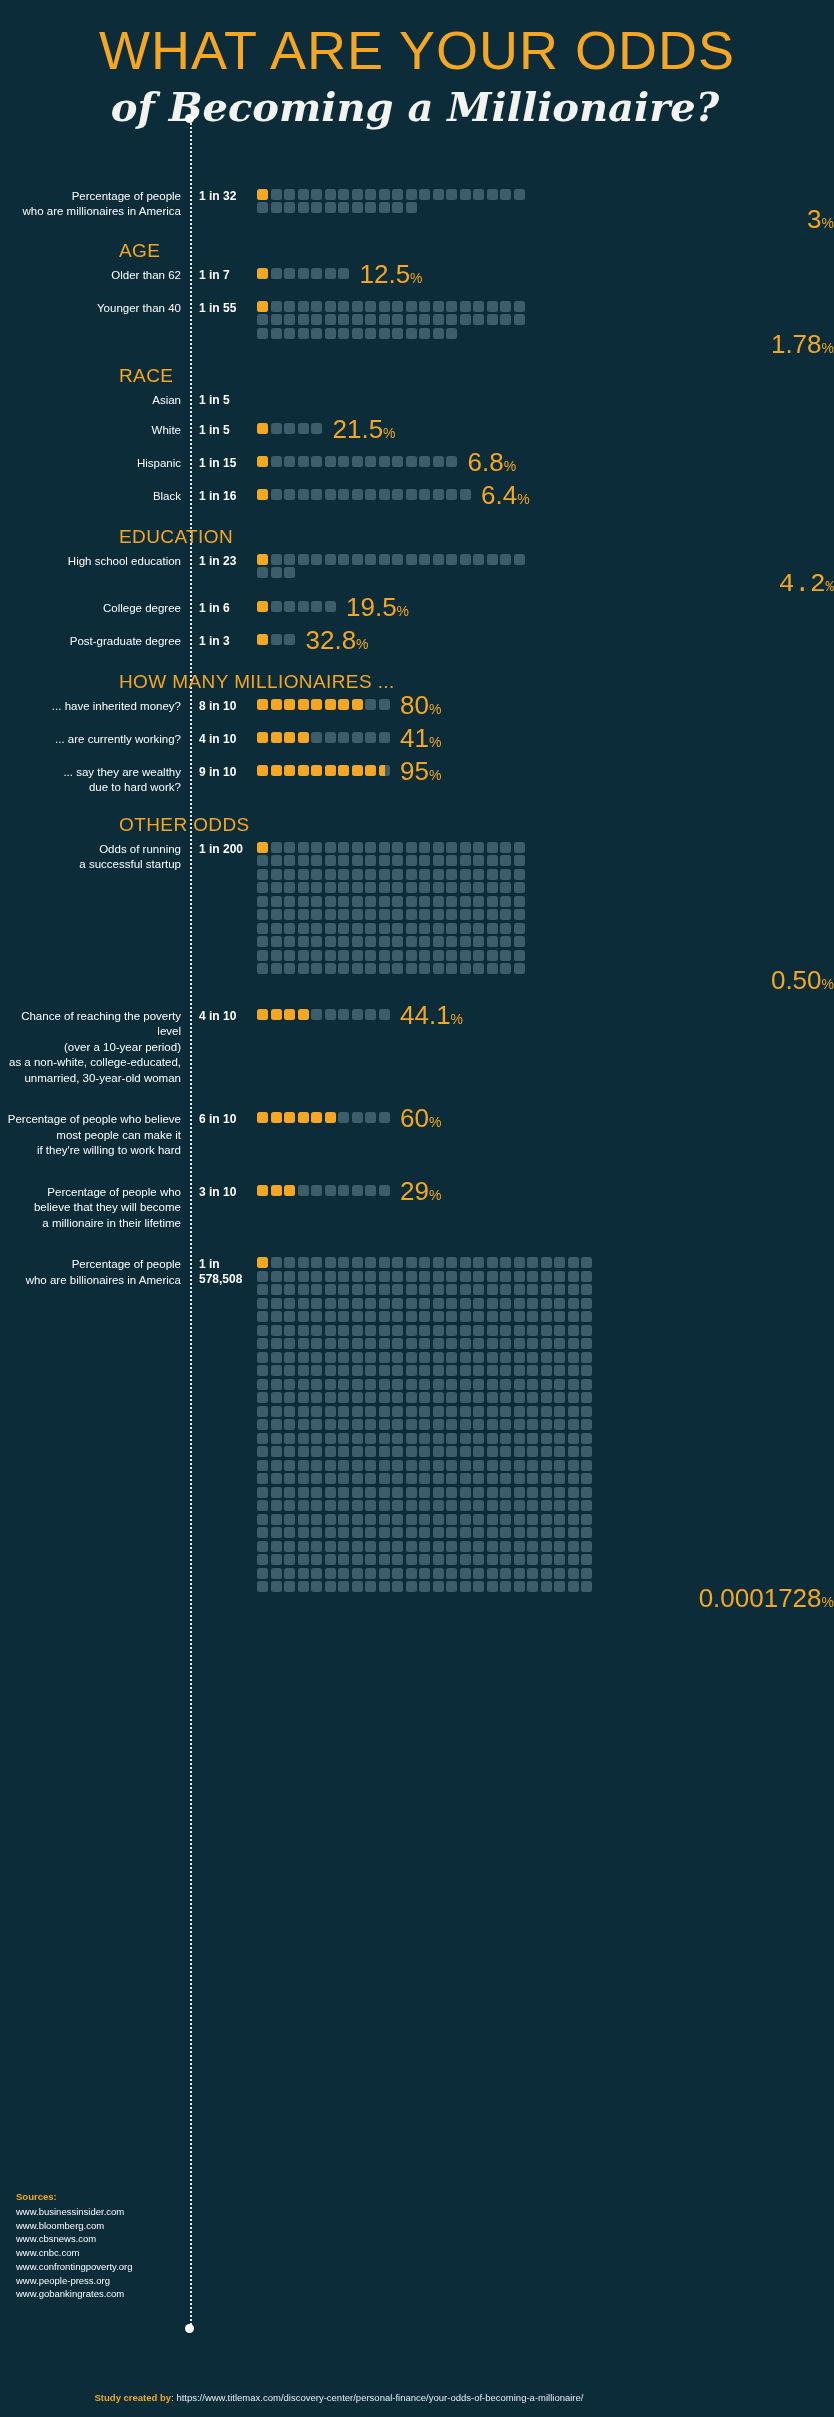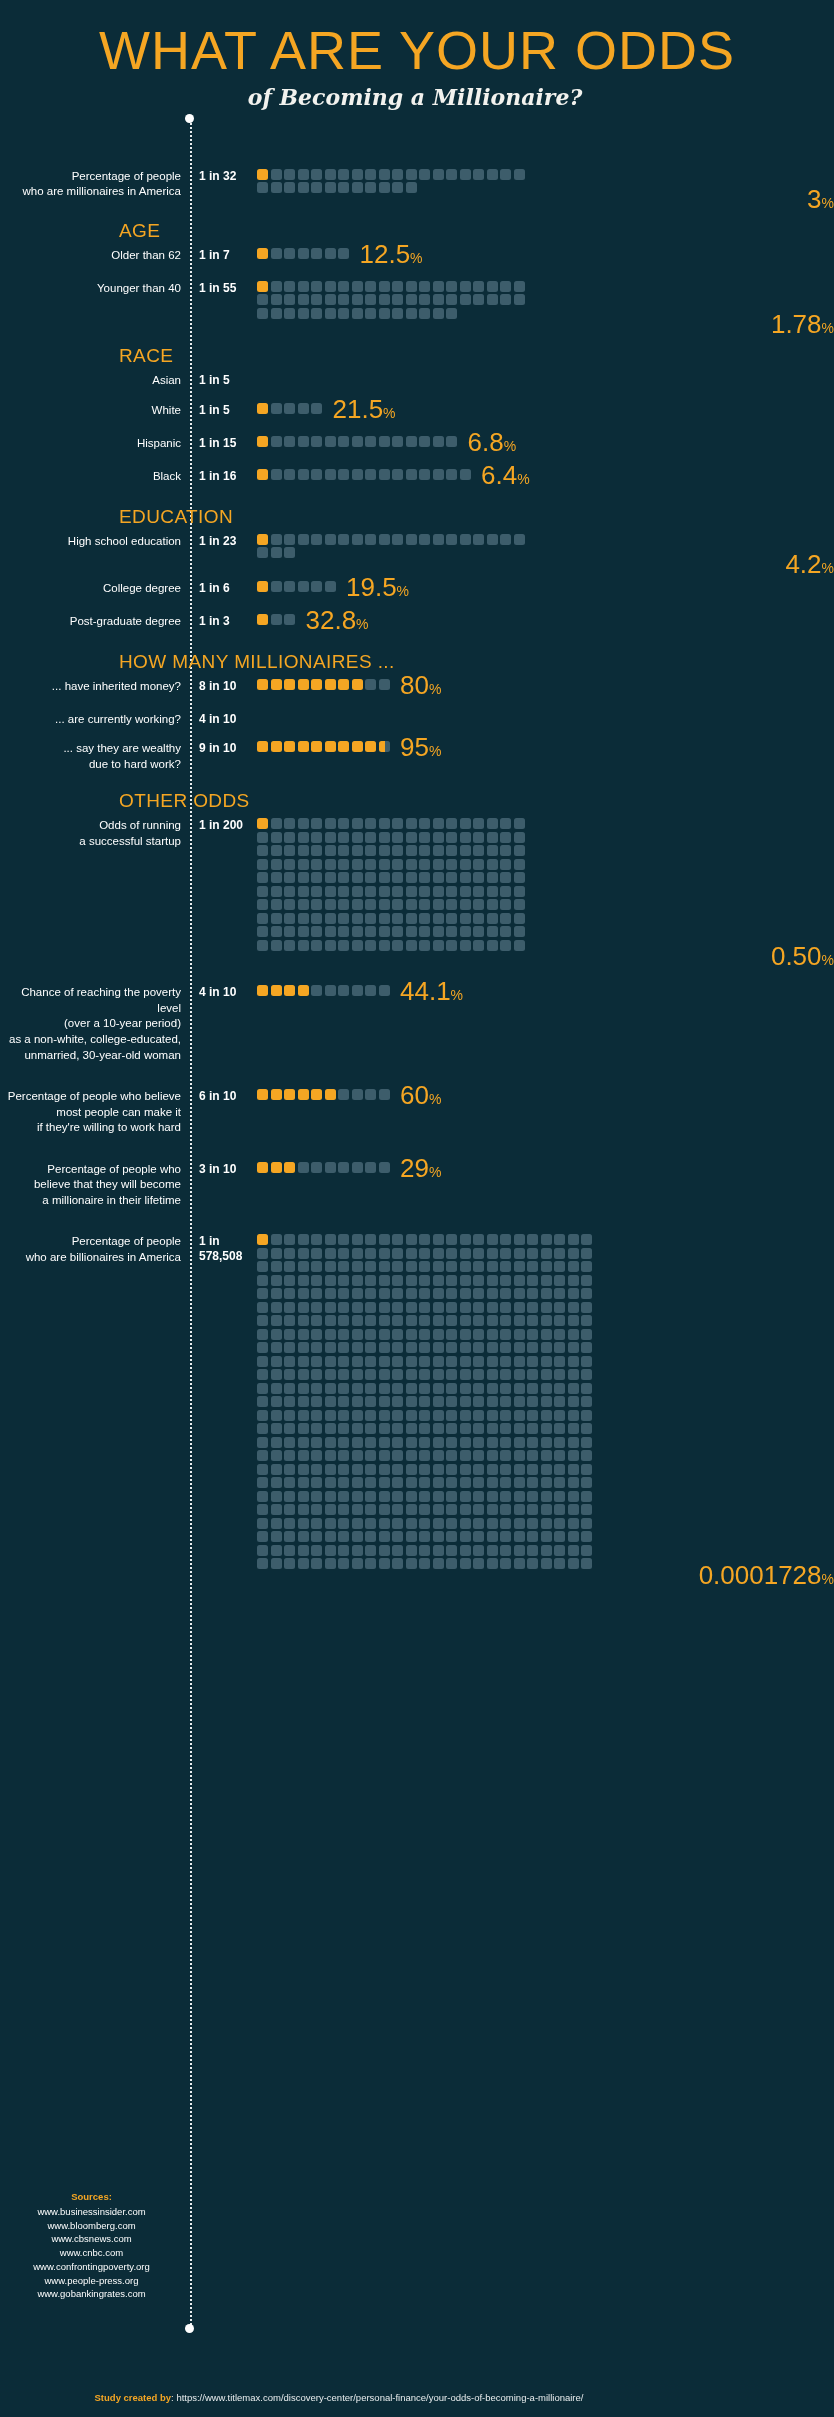--- a/index.html
+++ b/index.html
@@ -24,21 +24,21 @@
     color:#f5a623;
     font-size:54px;
     letter-spacing:1px;
     font-weight:400;
     font-family:"Liberation Sans", sans-serif;
     line-height:1.05;
     margin:0;
   }
   .subtitle{
     color:#f2f2ee;
-    font-size:22px;
+    font-size:40px;
     font-style:italic;
     font-weight:bold;
     font-family:"DejaVu Serif", serif;
     margin:6px 4px 0 0;
     line-height:1.1;
   }
 
   
   .spine{
     position:absolute;
@@ -137,24 +137,24 @@
   }
   .pct-grid{
     position:absolute;
     right:0;
     bottom:-10px;
   }
 
   
   .sources{
     position:absolute;
-    left:1px;
+    left:16px;
     top:2190px;
     width:181px;
-    text-align:center;
+    text-align:left;
     padding-right:9px;
     font-size:9.5px;
     line-height:1.45;
     z-index:4;
   }
   .sources-title{
     color:#f5a623;
     font-weight:bold;
     font-size:9.5px;
     margin-bottom:1px;
@@ -376,21 +376,21 @@
             <div class="sq"></div>
             <div class="sq"></div>
           </div>
           <div class="pct pct-inline"><span>6.4</span><span class="unit">%</span></div>
         </div>
       </div>
       <div class="section-head">EDUCATION</div>
       <div class="row">
         <div class="row-label">High school education</div>
         <div class="row-odds">1 in 23</div>
-        <div class="row-body" style="position: relative; min-height: 33px;">
+        <div class="row-body" style="position: relative; min-height: 33px; font-family: Liberation Mono, monospace;">
           <div class="squares" style="width: 270px;">
             <div class="sq on"></div>
             <div class="sq"></div>
             <div class="sq"></div>
             <div class="sq"></div>
             <div class="sq"></div>
             <div class="sq"></div>
             <div class="sq"></div>
             <div class="sq"></div>
             <div class="sq"></div>
@@ -455,20 +455,35 @@
             <div class="sq on"></div>
             <div class="sq"></div>
             <div class="sq"></div>
           </div>
           <div class="pct pct-inline"><span>80</span><span class="unit">%</span></div>
         </div>
       </div>
       <div class="row">
         <div class="row-label">... are currently working?</div>
         <div class="row-odds">4 in 10</div>
+        <div class="row-body">
+          <div class="squares" style="width: auto; flex: 0 0 auto;">
+            <div class="sq on"></div>
+            <div class="sq on"></div>
+            <div class="sq on"></div>
+            <div class="sq on"></div>
+            <div class="sq"></div>
+            <div class="sq"></div>
+            <div class="sq"></div>
+            <div class="sq"></div>
+            <div class="sq"></div>
+            <div class="sq"></div>
+          </div>
+          <div class="pct pct-inline"><span>41</span><span class="unit">%</span></div>
+        </div>
       </div>
       <div class="row">
         <div class="row-label">... say they are wealthy<br>due to hard work?</div>
         <div class="row-odds">9 in 10</div>
         <div class="row-body">
           <div class="squares" style="width: auto; flex: 0 0 auto;">
             <div class="sq on"></div>
             <div class="sq on"></div>
             <div class="sq on"></div>
             <div class="sq on"></div>

